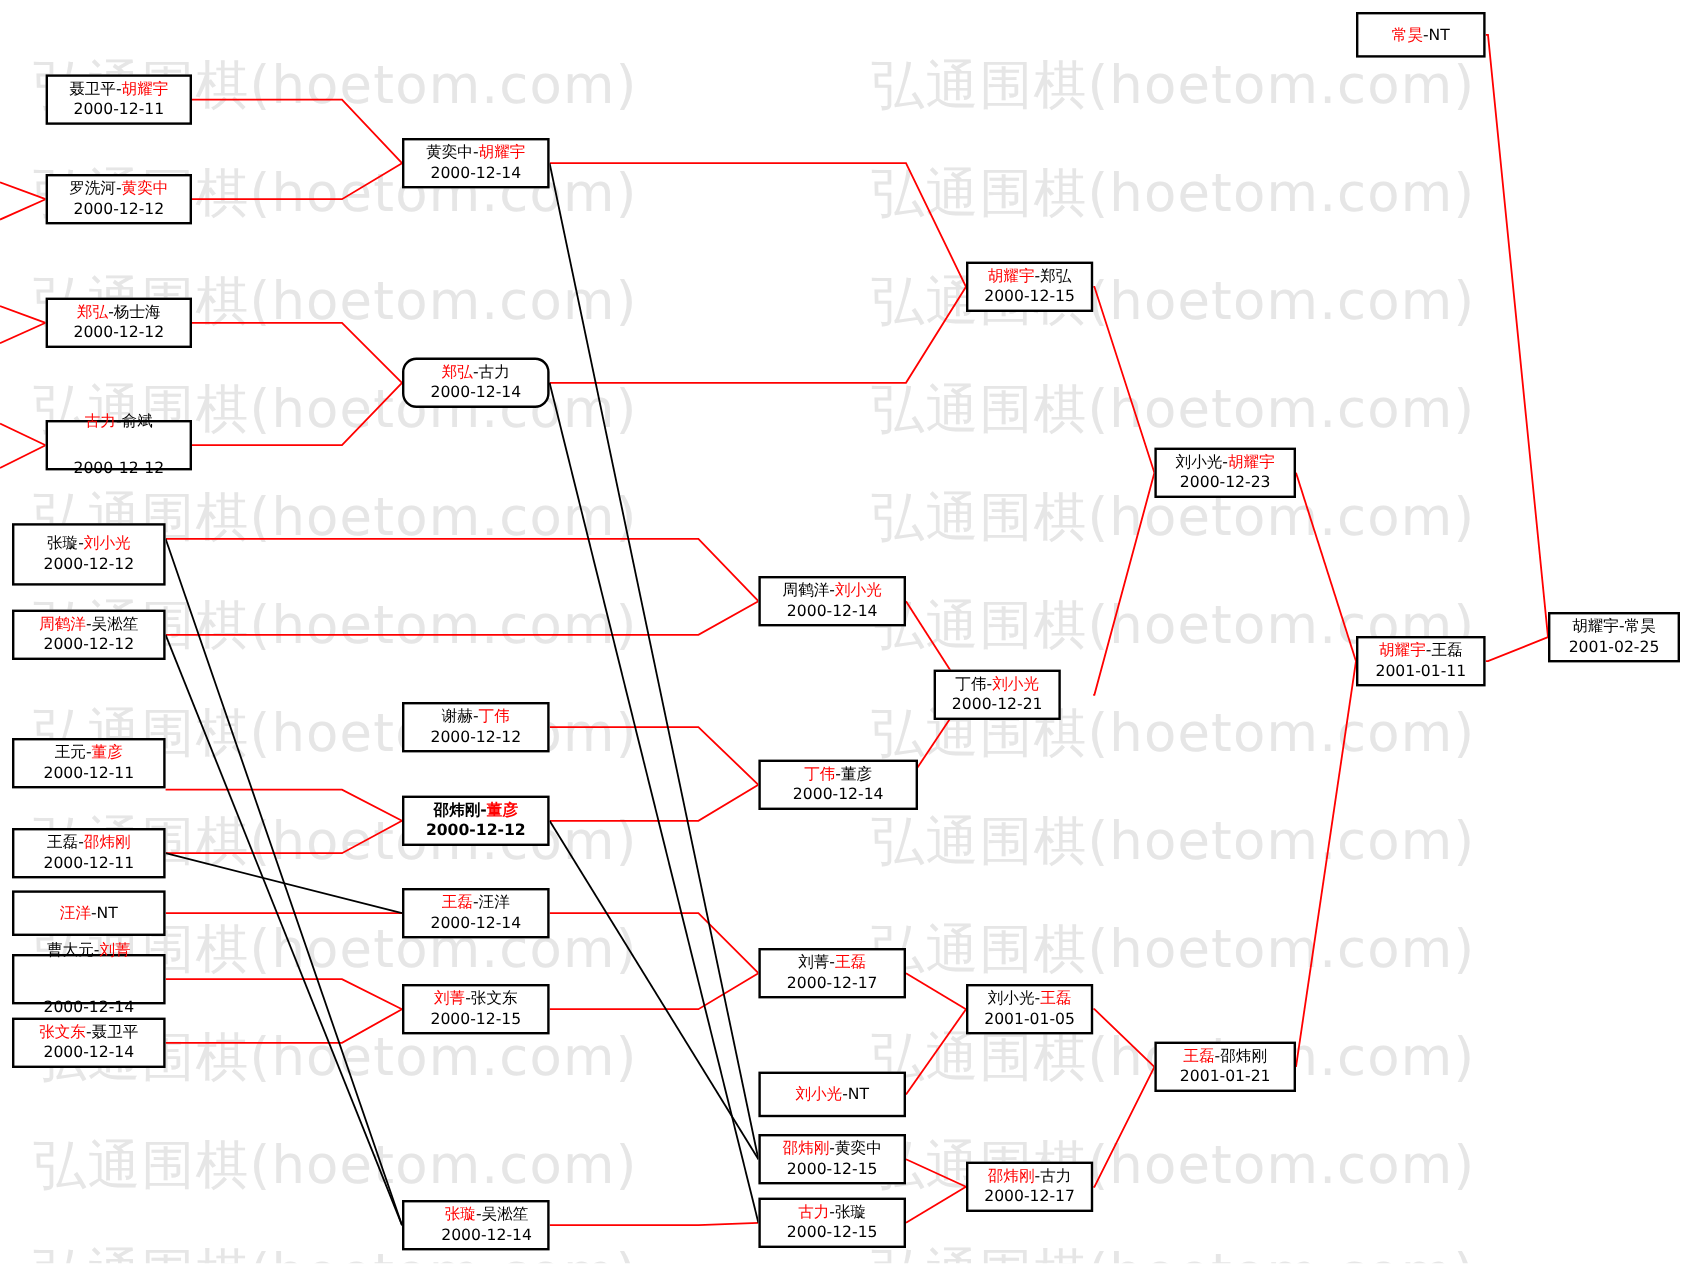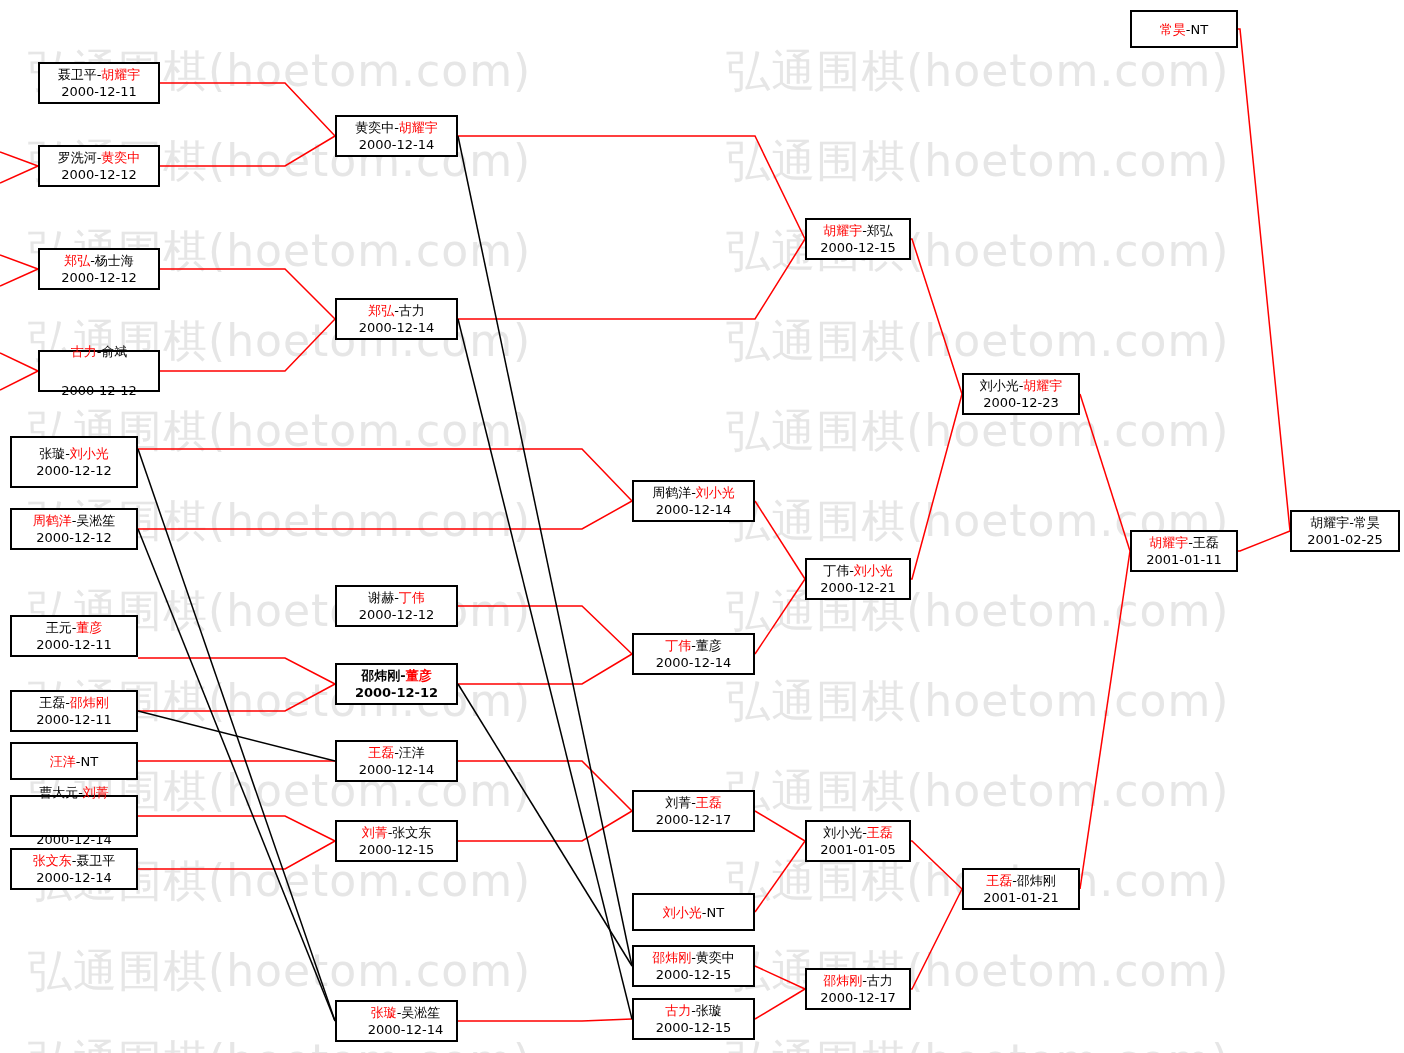--- a/index.html
+++ b/index.html
@@ -167,21 +167,21 @@
         <div class="date">2000-12-14</div>
       </div>
       <div class="node" style="left: 10px; top: 848px; width: 128px; height: 42px; text-align: center;">
         <div class="names"><span class="winner">张文东</span><span>-</span><span>聂卫平</span></div>
         <div class="date">2000-12-14</div>
       </div>
       <div class="node" style="left: 335px; top: 115px; width: 123px; height: 42px;">
         <div class="names"><span>黄奕中</span><span>-</span><span class="winner">胡耀宇</span></div>
         <div class="date">2000-12-14</div>
       </div>
-      <div class="node" style="left: 335px; top: 298px; width: 123px; height: 42px;">
+      <div class="node" style="left: 335px; top: 298px; width: 123px; height: 42px; border-radius: 12px;">
         <div class="names"><span class="winner">郑弘</span><span>-</span><span>古力</span></div>
         <div class="date">2000-12-14</div>
       </div>
       <div class="node" style="left: 335px; top: 585px; width: 123px; height: 42px;">
         <div class="names"><span>谢赫</span><span>-</span><span class="winner">丁伟</span></div>
         <div class="date">2000-12-12</div>
       </div>
       <div class="node" style="left: 335px; top: 663px; width: 123px; height: 42px; font-weight: bold;">
         <div class="names"><span>邵炜刚</span><span>-</span><span class="winner">董彦</span></div>
         <div class="date">2000-12-12</div>
@@ -195,21 +195,21 @@
         <div class="date">2000-12-15</div>
       </div>
       <div class="node" style="left: 335px; top: 1000px; width: 123px; height: 42px; padding-left: 18px;">
         <div class="names"><span class="winner">张璇</span><span>-</span><span>吴淞笙</span></div>
         <div class="date">2000-12-14</div>
       </div>
       <div class="node" style="left: 632px; top: 480px; width: 123px; height: 42px;">
         <div class="names"><span>周鹤洋</span><span>-</span><span class="winner">刘小光</span></div>
         <div class="date">2000-12-14</div>
       </div>
-      <div class="node" style="left: 632px; top: 633px; width: 123px; height: 42px;">
+      <div class="node" style="left: 632px; top: 633px; width: 133px; height: 42px;">
         <div class="names"><span class="winner">丁伟</span><span>-</span><span>董彦</span></div>
         <div class="date">2000-12-14</div>
       </div>
       <div class="node" style="left: 632px; top: 790px; width: 123px; height: 42px;">
         <div class="names"><span>刘菁</span><span>-</span><span class="winner">王磊</span></div>
         <div class="date">2000-12-17</div>
       </div>
       <div class="node" style="left: 632px; top: 893px; width: 123px; height: 38px;">
         <div class="names"><span class="winner">刘小光</span><span>-</span><span>NT</span></div>
       </div>
@@ -218,21 +218,21 @@
         <div class="date">2000-12-15</div>
       </div>
       <div class="node" style="left: 632px; top: 998px; width: 123px; height: 42px;">
         <div class="names"><span class="winner">古力</span><span>-</span><span>张璇</span></div>
         <div class="date">2000-12-15</div>
       </div>
       <div class="node" style="left: 805px; top: 218px; width: 106px; height: 42px;">
         <div class="names"><span class="winner">胡耀宇</span><span>-</span><span>郑弘</span></div>
         <div class="date">2000-12-15</div>
       </div>
-      <div class="node" style="left: 805px; top: 558px; width: 106px; height: 42px;">
+      <div class="node" style="left: 778px; top: 558px; width: 106px; height: 42px;">
         <div class="names"><span>丁伟</span><span>-</span><span class="winner">刘小光</span></div>
         <div class="date">2000-12-21</div>
       </div>
       <div class="node" style="left: 805px; top: 820px; width: 106px; height: 42px;">
         <div class="names"><span>刘小光</span><span>-</span><span class="winner">王磊</span></div>
         <div class="date">2001-01-05</div>
       </div>
       <div class="node" style="left: 805px; top: 968px; width: 106px; height: 42px;">
         <div class="names"><span class="winner">邵炜刚</span><span>-</span><span>古力</span></div>
         <div class="date">2000-12-17</div>

